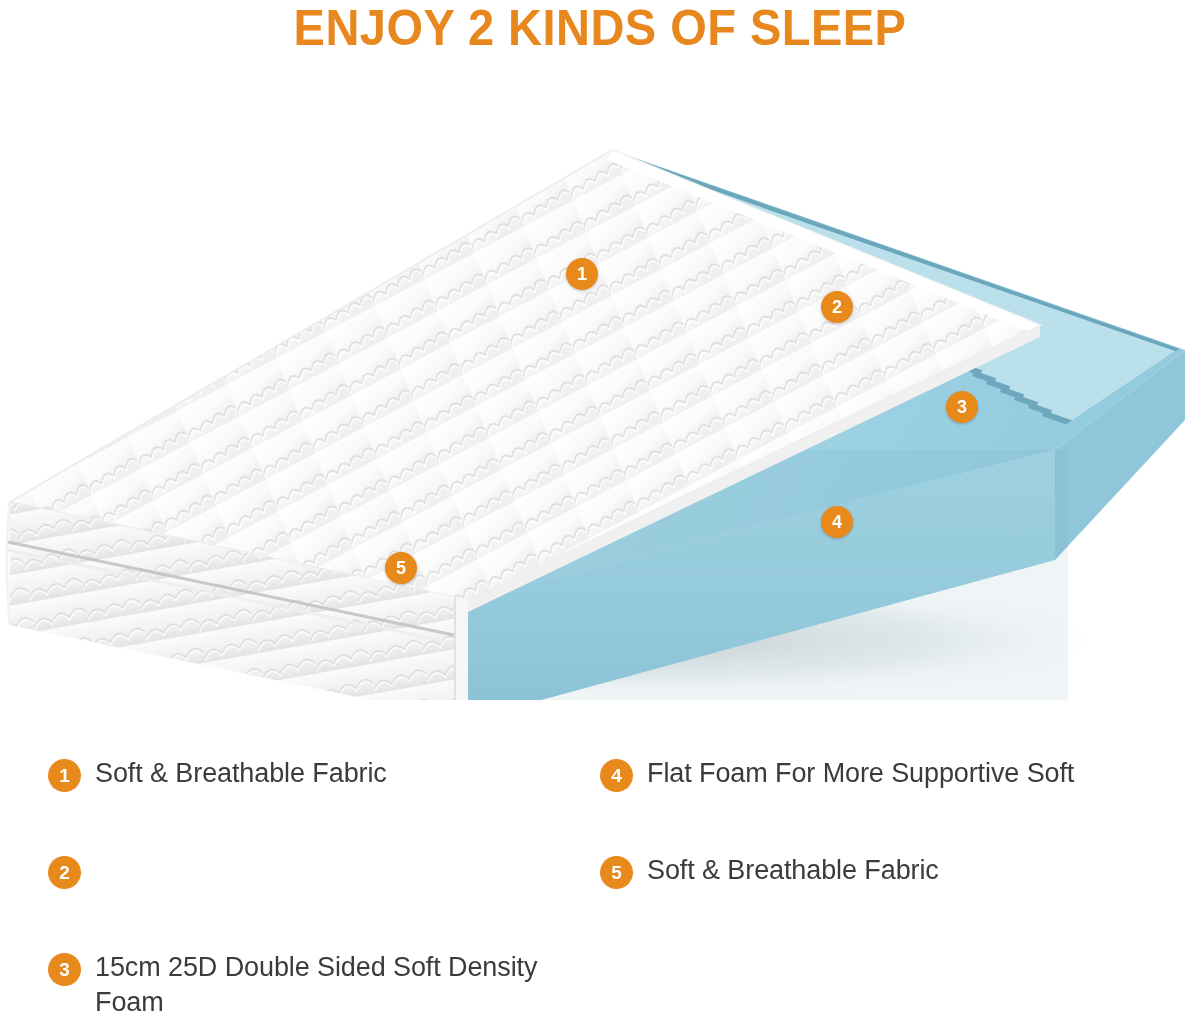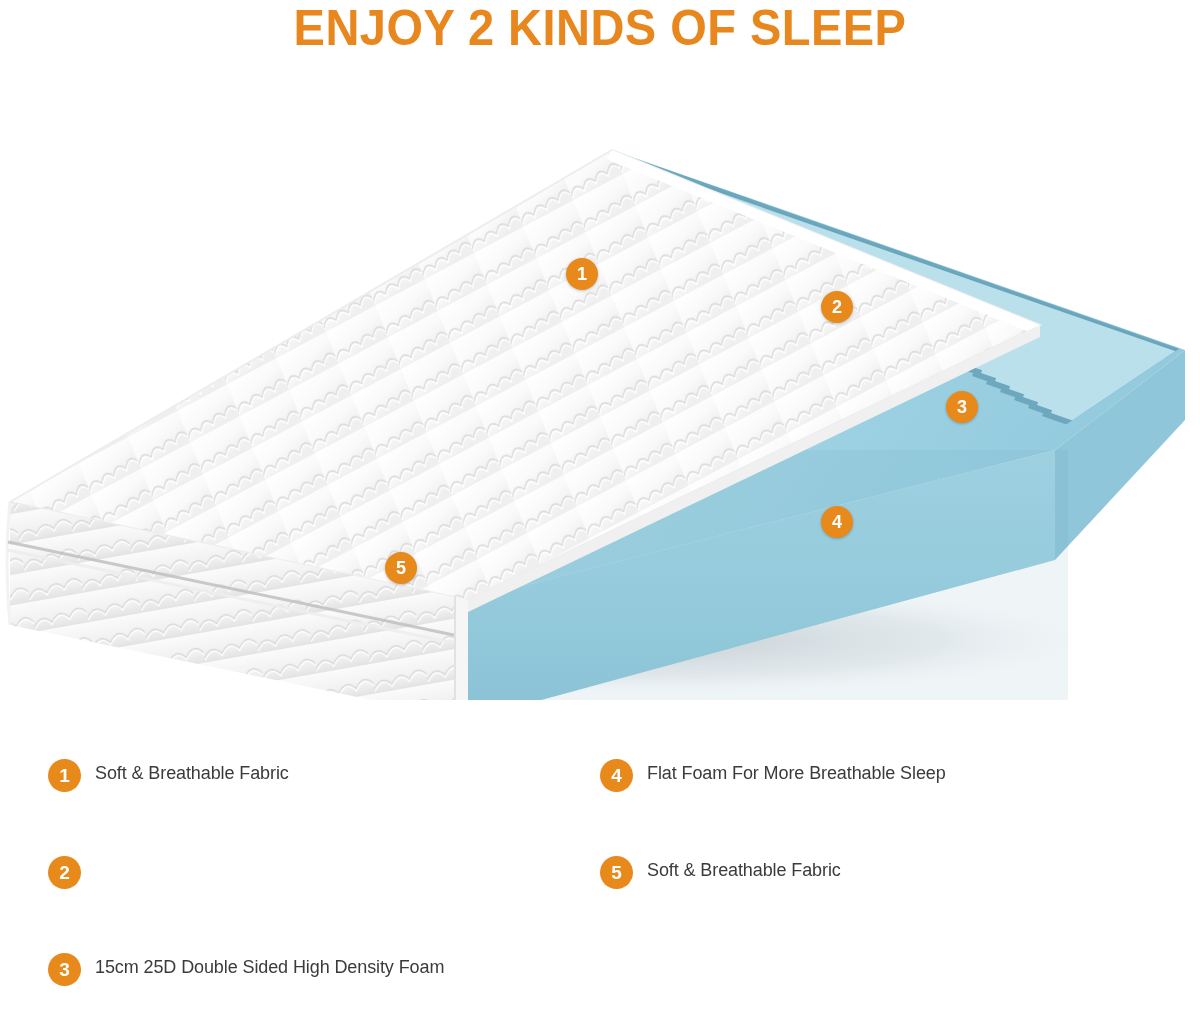--- a/index.html
+++ b/index.html
@@ -95,21 +95,21 @@
     display: flex;
     align-items: center;
     justify-content: center;
     font-weight: 700;
     font-size: 19px;
     line-height: 1;
     margin-top: 3px;
   }
   .legend-text {
     font-family: "Liberation Sans", "DejaVu Sans", sans-serif;
-    font-size: 18px;
+    font-size: 27px;
     line-height: 35px;
     color: #3B3B39;
     letter-spacing: -0.1px;
     max-width: 460px;
   }
   .legend-col.right .legend-text { max-width: 600px; white-space: nowrap; }
 </style>
 </head>
 <body>
 
@@ -312,30 +312,30 @@
       <div class="legend-badge">1</div>
       <div class="legend-text">Soft &amp; Breathable Fabric</div>
     </div>
 
     <div class="legend-item" style="top:115px;">
       <div class="legend-badge">2</div>
     </div>
 
     <div class="legend-item" style="top:212px;">
       <div class="legend-badge">3</div>
-      <div class="legend-text">15cm 25D Double Sided High Density Foam</div>
+      <div class="legend-text">15cm 25D Double Sided Soft Density Foam</div>
     </div>
 
   </div>
 
   <div class="legend-col right">
 
     <div class="legend-item" style="top:18px;">
       <div class="legend-badge">4</div>
-      <div class="legend-text">Flat Foam For More Breathable Sleep</div>
+      <div class="legend-text">Flat Foam For More Supportive Soft</div>
     </div>
 
     <div class="legend-item" style="top:115px;">
       <div class="legend-badge">5</div>
       <div class="legend-text">Soft &amp; Breathable Fabric</div>
     </div>
 
   </div>
 </div>
 

